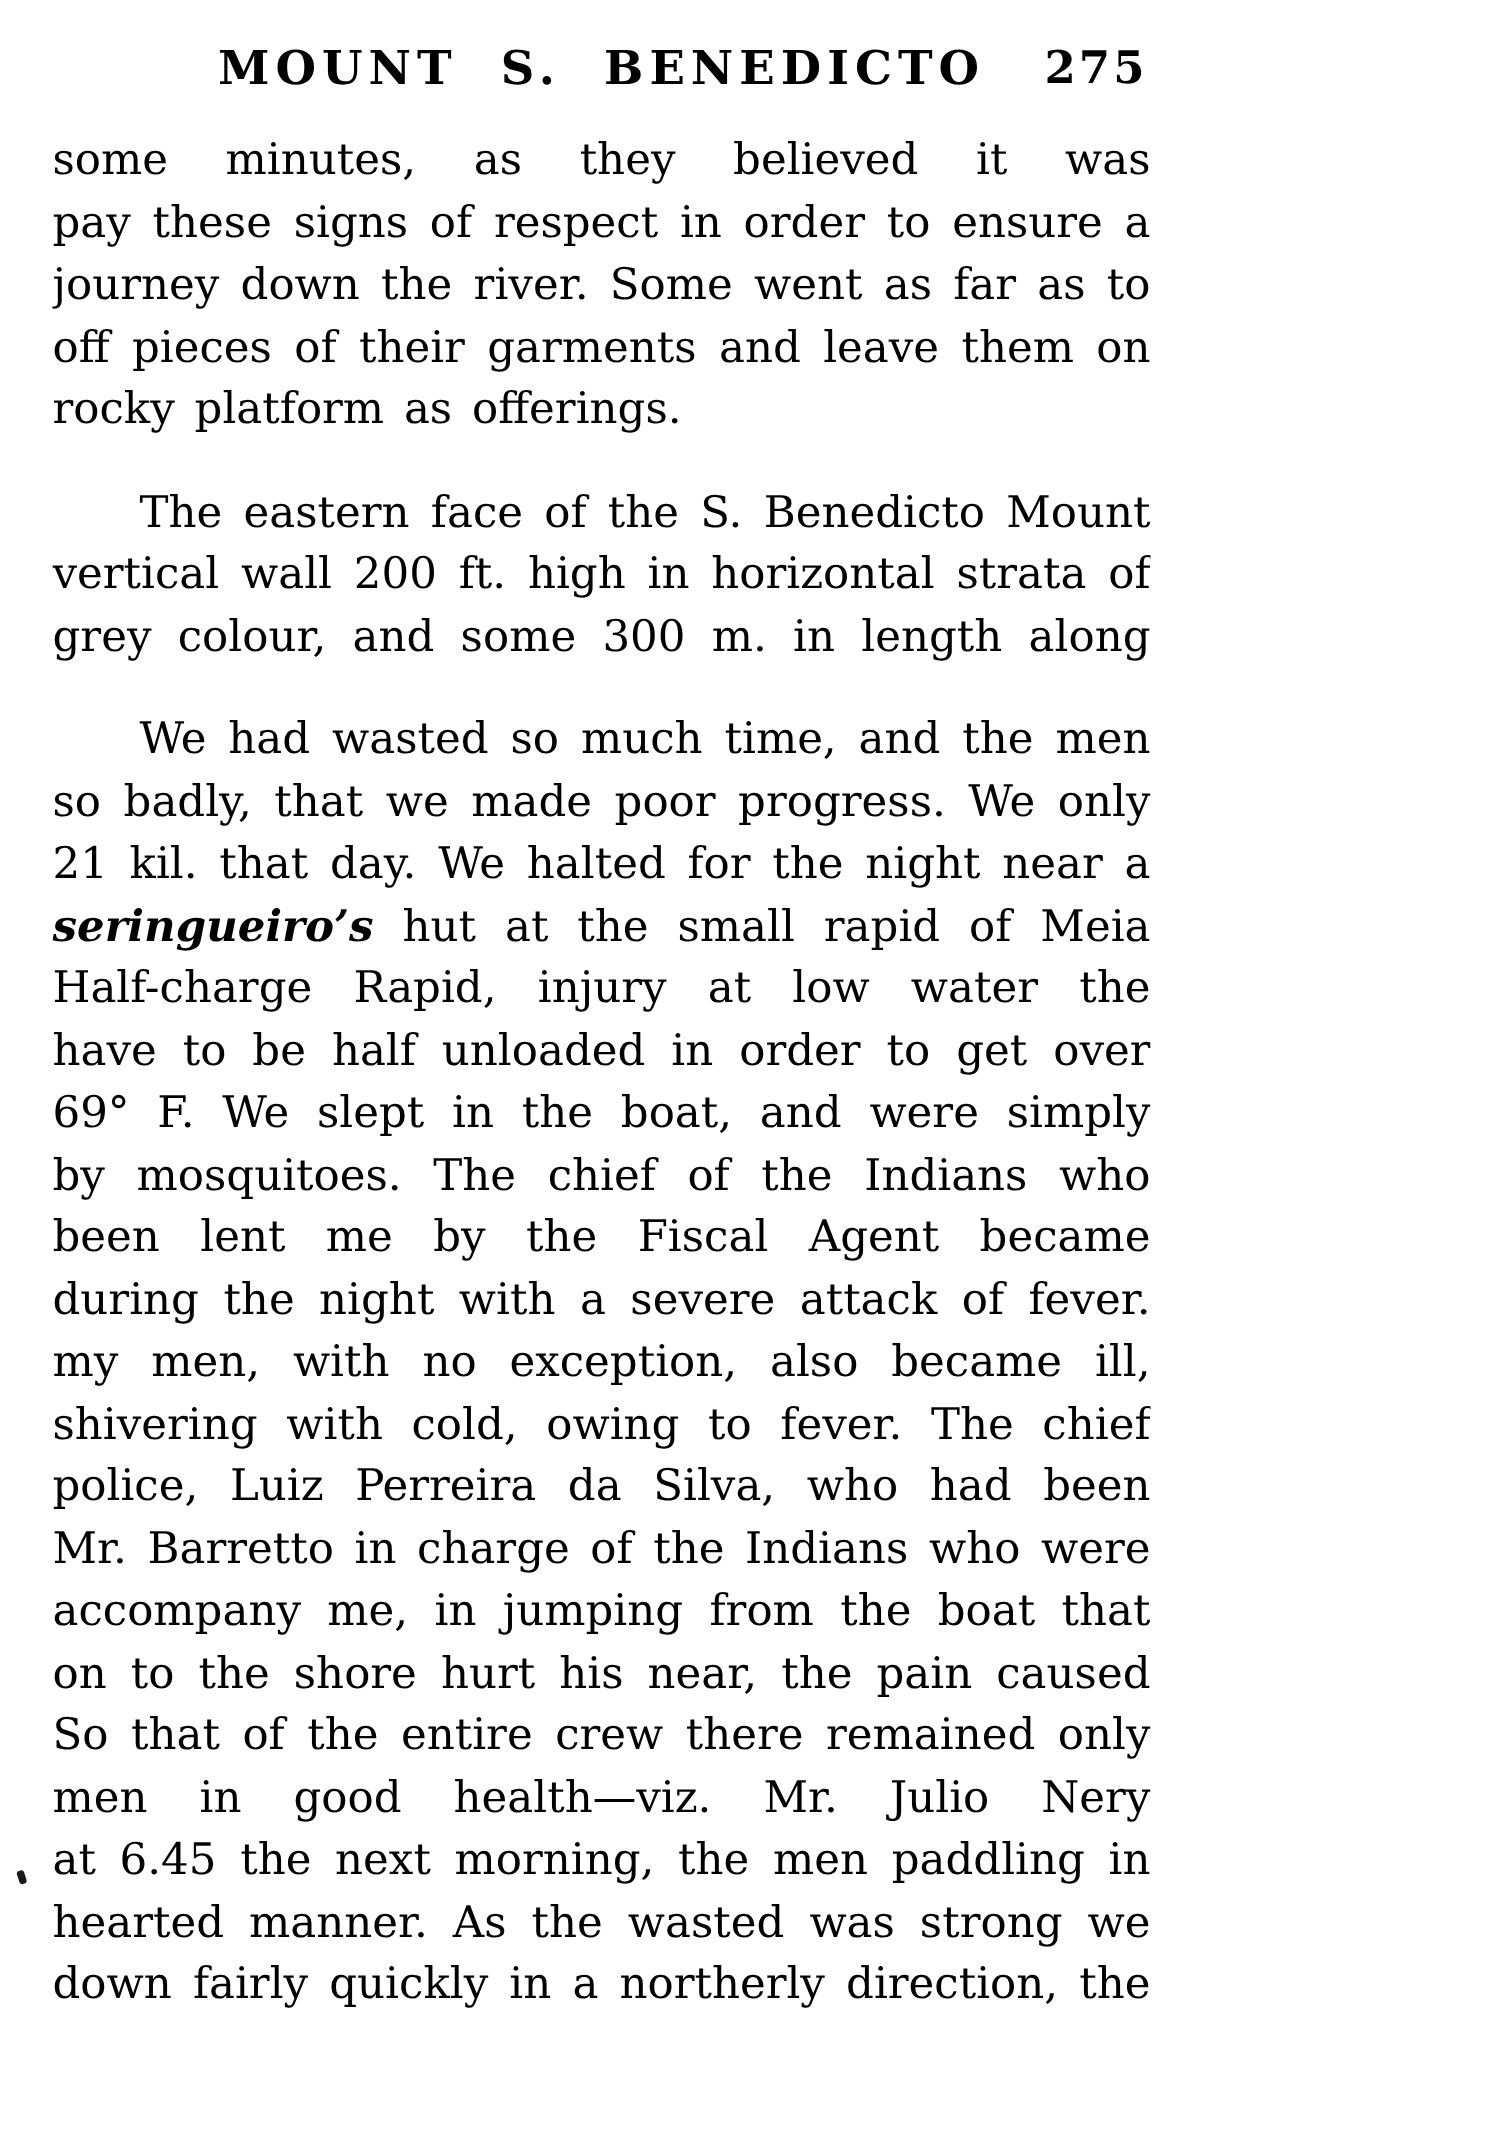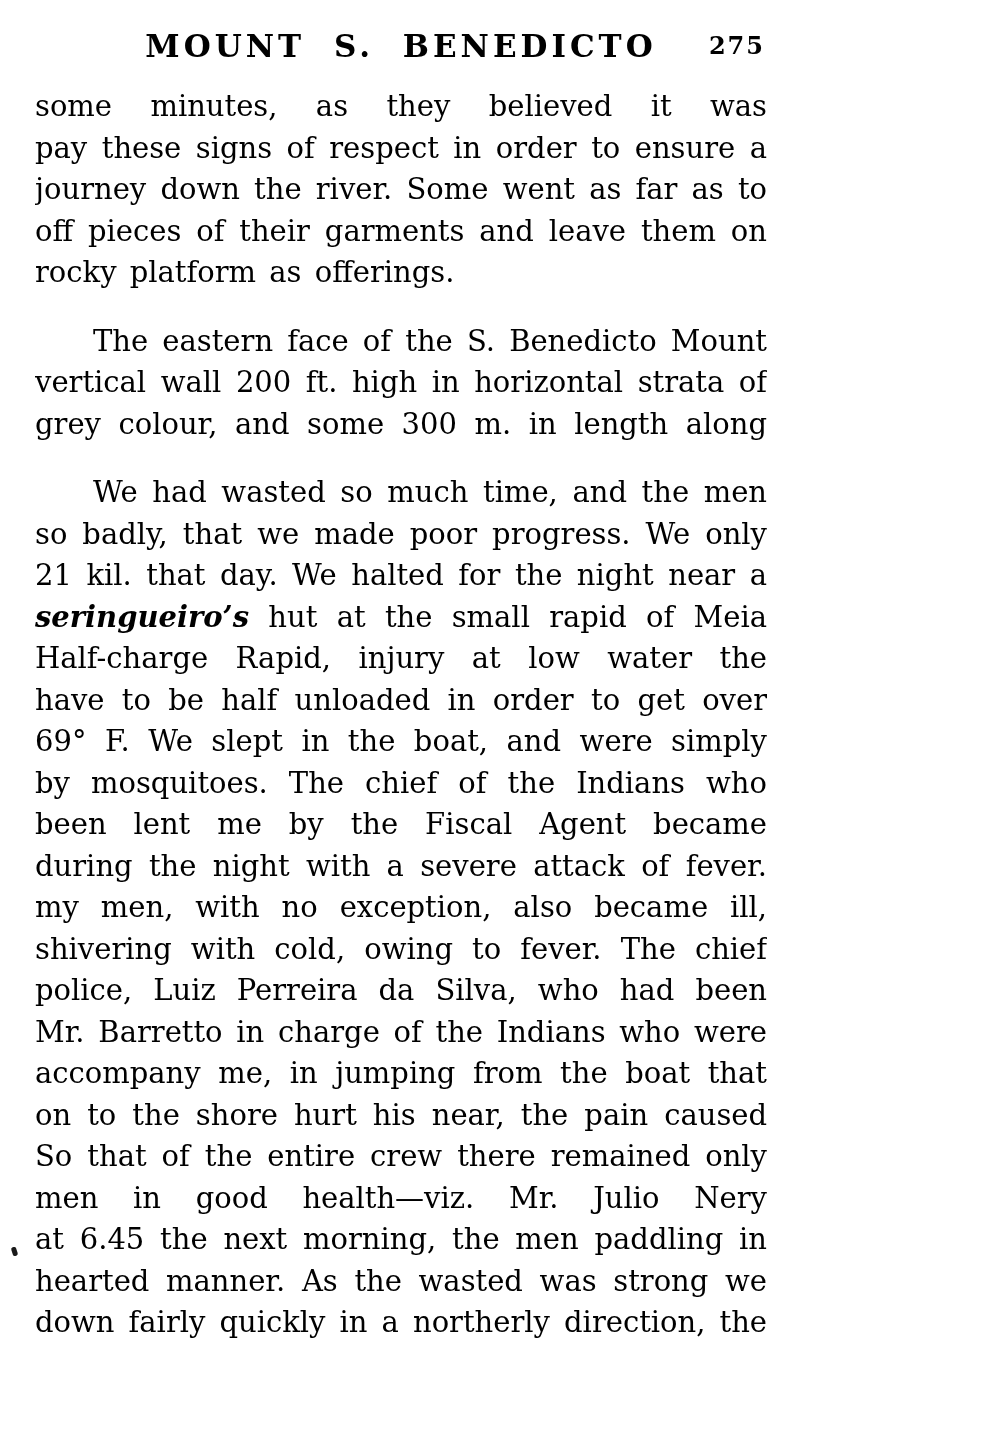--- a/index.html
+++ b/index.html
@@ -29,21 +29,21 @@
     font-weight: bold;
     letter-spacing: 4px;
     word-spacing: 14px;
     line-height: 44px;
     white-space: nowrap;
   }
   .page-number {
     position: absolute;
     right: 2px;
     top: 0;
-    font-size: 24px;
+    font-size: 30px;
     font-weight: bold;
     line-height: 44px;
     letter-spacing: 2px;
   }
   .body-text {
     font-size: 29px;
     line-height: 41.5px;
     word-spacing: 4px;
   }
   .para { margin: 0; }

